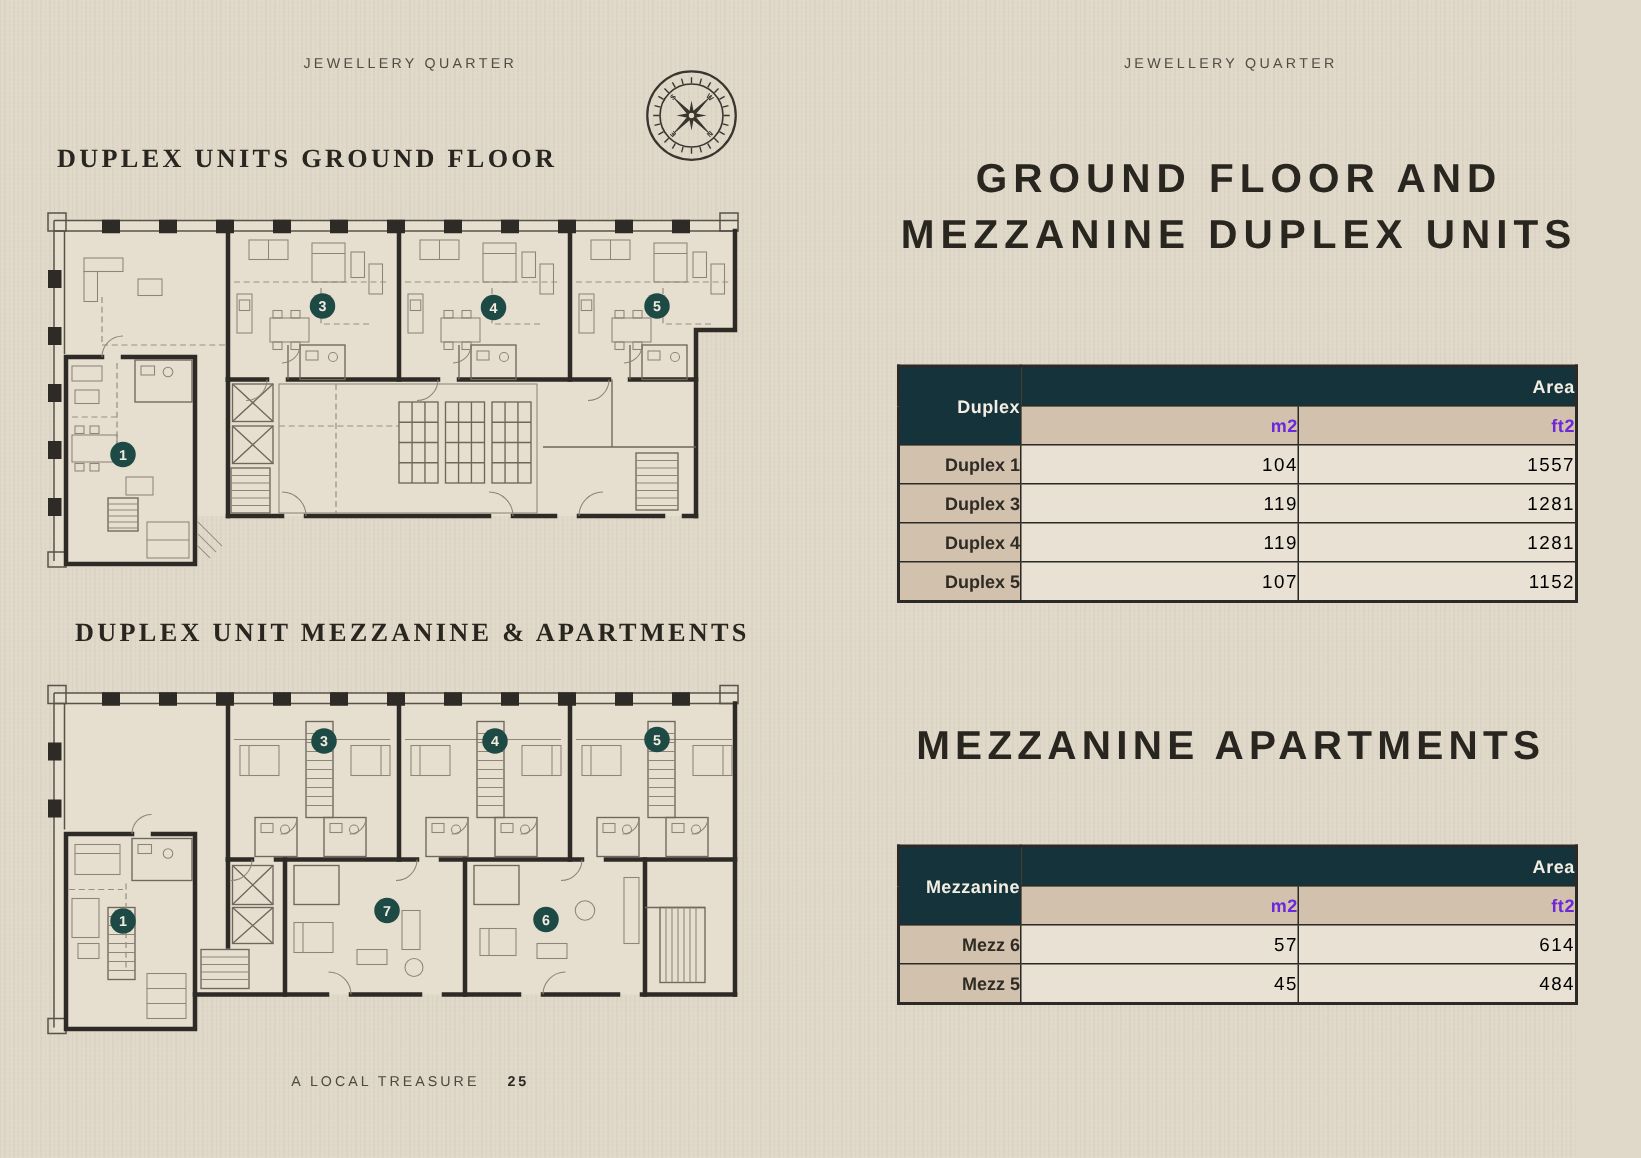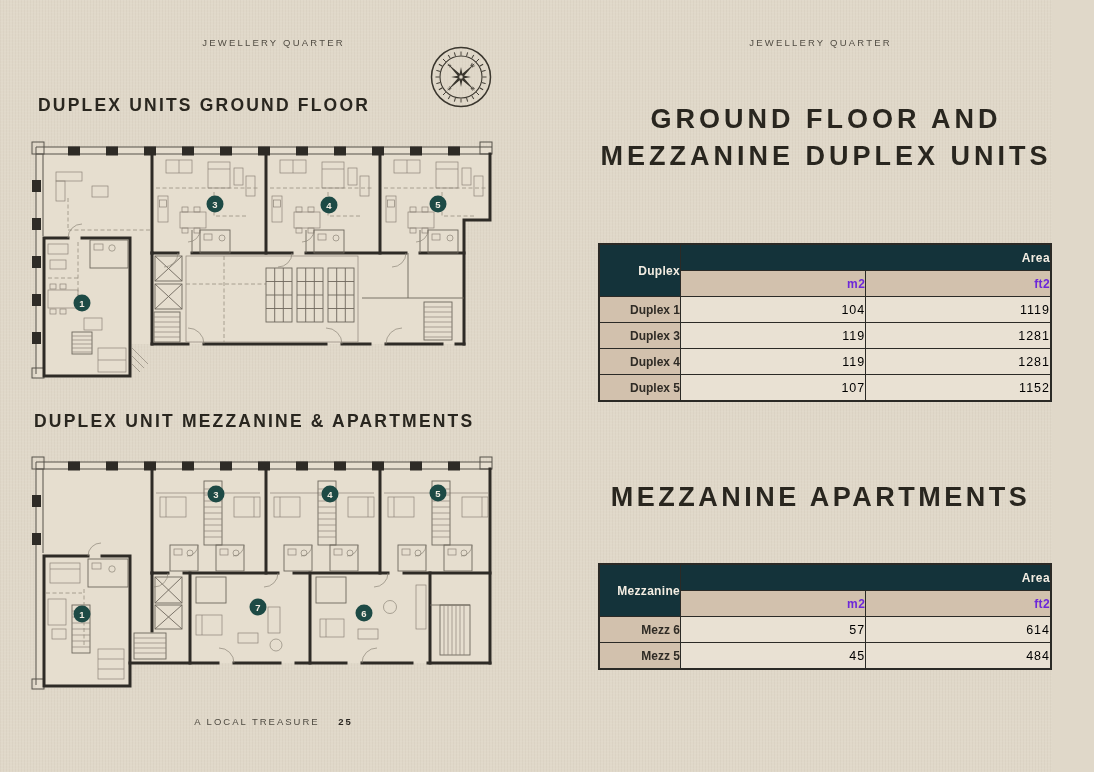--- a/index.html
+++ b/index.html
@@ -10,23 +10,23 @@
       repeating-linear-gradient(90deg, rgba(120,105,85,0.05) 0 1px, rgba(0,0,0,0) 1px 3px);}
   .page{position:absolute;top:0;height:772px;width:547px;}
   .page.left{left:0;}
   .page.right{left:547px;}
   .kicker{position:absolute;top:37px;left:0;width:100%;text-align:center;font-size:9.5px;
     letter-spacing:2.2px;color:#514c43;}
   .footer{position:absolute;top:716px;left:0;width:100%;text-align:center;font-size:9.5px;
     letter-spacing:2px;color:#4e4a41;}
   .footer b{color:#2b2722;margin-left:14px;}
   .plan-title{position:absolute;margin:0;font-size:17.5px;font-weight:bold;letter-spacing:2.2px;
-    color:#29261f;white-space:nowrap;}
+    color:#29261f;white-space:nowrap;font-family:Liberation Serif, serif;}
   .t1{left:38px;top:95px;}
-  .t2{left:34px;top:411px;}
+  .t2{left:50px;top:411px;}
   .compass{position:absolute;left:429px;top:45px;width:64px;height:64px;}
   .compass text{font-size:4.8px;font-weight:bold;fill:#3a362e;text-anchor:middle;}
   .big-title{position:absolute;top:101px;left:44px;width:470px;margin:0;text-align:center;
     font-size:27px;line-height:1.37;letter-spacing:4px;font-weight:bold;color:#29261f;}
   .mid-title{position:absolute;top:482px;left:0;width:100%;margin:0;text-align:center;
     font-size:27px;letter-spacing:3.5px;font-weight:bold;color:#29261f;white-space:nowrap;}
   .area-table{position:absolute;border-collapse:collapse;width:454px;table-layout:fixed;
     font-size:12px;color:#2f2b25;border:2px solid #2b2a26;}
   .tbl1{left:51px;top:243px;}
   .tbl2{left:51px;top:563px;}
@@ -422,21 +422,21 @@
         </tr>
         <tr>
           <th class="sub">m2</th>
           <th class="sub">ft2</th>
         </tr>
       </thead>
       <tbody>
         <tr>
           <td class="rowlabel">Duplex 1</td>
           <td class="val">104</td>
-          <td class="val">1119</td>
+          <td class="val">1557</td>
         </tr>
         <tr>
           <td class="rowlabel">Duplex 3</td>
           <td class="val">119</td>
           <td class="val">1281</td>
         </tr>
         <tr>
           <td class="rowlabel">Duplex 4</td>
           <td class="val">119</td>
           <td class="val">1281</td>

